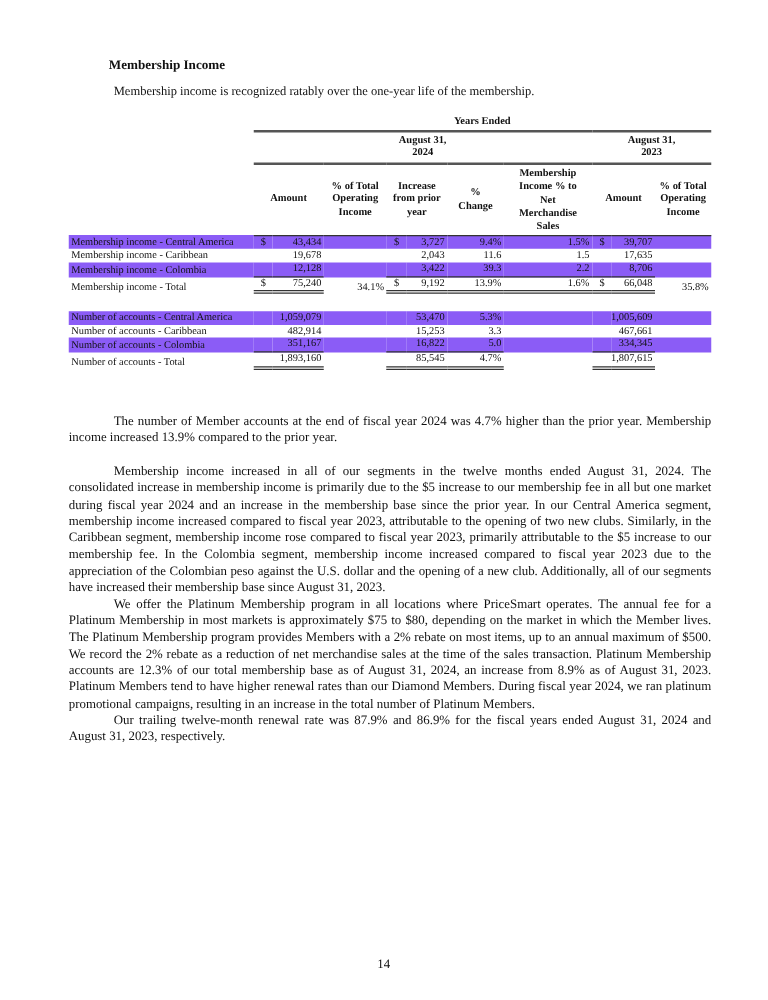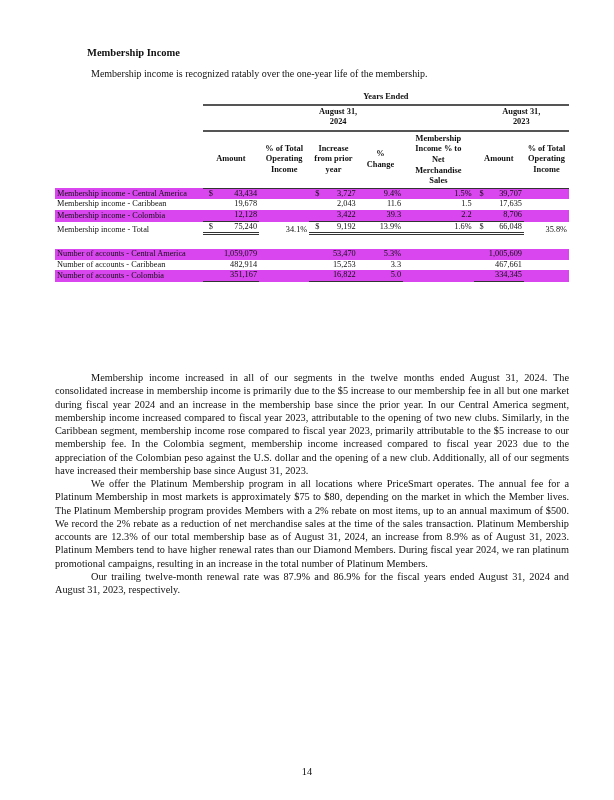--- a/index.html
+++ b/index.html
@@ -18,21 +18,21 @@
       font-size: 10px;
     }
     table.fin {
       position: absolute; left: 55px; top: 92px; width: 514px;
       border-collapse: separate; border-spacing: 0;
       font-size: 8.3px; line-height: 10.6px;
     }
     table.fin td { padding: 0; vertical-align: bottom; white-space: nowrap; }
     .hdr { font-weight: bold; text-align: center; font-size: 8.4px; margin-top: 44px; }
     .hl-top { border-top: 2px solid #555; }
-    .shade td.lbl, .shade td.shd { background: #d946ef; }
+    .shade td.lbl, .shade td.shd { background: #8b5cf6; }
     .lbl { text-align: left; padding-left: 2px !important; }
     .num { text-align: right; padding-right: 2px !important; }
     .cur { text-align: left; padding-left: 6px !important; }
     .ul { border-bottom: 1px solid #333; }
     .dul { border-bottom: 3px double #333; }
     .topline { border-top: 1px solid #333; }
     .para {
       position: absolute; left: 55px; width: 514px;
       font-size: 10.3px; line-height: 13.3px; text-align: justify;
     }
@@ -209,23 +209,37 @@
         <td class="num shd ul">351,167</td>
         <td class="shd"></td>
         <td class="shd ul"></td>
         <td class="num shd ul">16,822</td>
         <td class="num shd ul">5.0</td>
         <td class="shd"></td>
         <td class="shd ul"></td>
         <td class="num shd ul">334,345</td>
         <td class="shd"></td>
       </tr>
+      <tr>
+        <td class="lbl">Number of accounts - Total</td>
+        <td class="dul"></td>
+        <td class="num dul">1,893,160</td>
+        <td></td>
+        <td class="dul"></td>
+        <td class="num dul">85,545</td>
+        <td class="num dul">4.7%</td>
+        <td></td>
+        <td class="dul"></td>
+        <td class="num dul">1,807,615</td>
+        <td></td>
+      </tr>
     </tbody>
   </table>
 
+  <div class="para" style="top:331px"><span class="indent"></span><span>The number of Member accounts at the end of fiscal year 2024 was 4.7% higher than the prior year. Membership income increased 13.9% compared to the prior year.</span></div>
 
   <div class="para" style="top:371px"><span class="indent"></span><span>Membership income increased in all of our segments in the twelve months ended August 31, 2024. The consolidated increase in membership income is primarily due to the $5 increase to our membership fee in all but one market during fiscal year 2024 and an increase in the membership base since the prior year. In our Central America segment, membership income increased compared to fiscal year 2023, attributable to the opening of two new clubs. Similarly, in the Caribbean segment, membership income rose compared to fiscal year 2023, primarily attributable to the $5 increase to our membership fee. In the Colombia segment, membership income increased compared to fiscal year 2023 due to the appreciation of the Colombian peso against the U.S. dollar and the opening of a new club. Additionally, all of our segments have increased their membership base since August 31, 2023.</span></div>
 
   <div class="para" style="top:477px"><span class="indent"></span><span>We offer the Platinum Membership program in all locations where PriceSmart operates. The annual fee for a Platinum Membership in most markets is approximately $75 to $80, depending on the market in which the Member lives. The Platinum Membership program provides Members with a 2% rebate on most items, up to an annual maximum of $500. We record the 2% rebate as a reduction of net merchandise sales at the time of the sales transaction. Platinum Membership accounts are 12.3% of our total membership base as of August 31, 2024, an increase from 8.9% as of August 31, 2023. Platinum Members tend to have higher renewal rates than our Diamond Members. During fiscal year 2024, we ran platinum promotional campaigns, resulting in an increase in the total number of Platinum Members.</span></div>
 
   <div class="para" style="top:570px"><span class="indent"></span><span>Our trailing twelve-month renewal rate was 87.9% and 86.9% for the fiscal years ended August 31, 2024 and August 31, 2023, respectively.</span></div>
 
   <div class="pagenum">14</div>
 </div>
 

